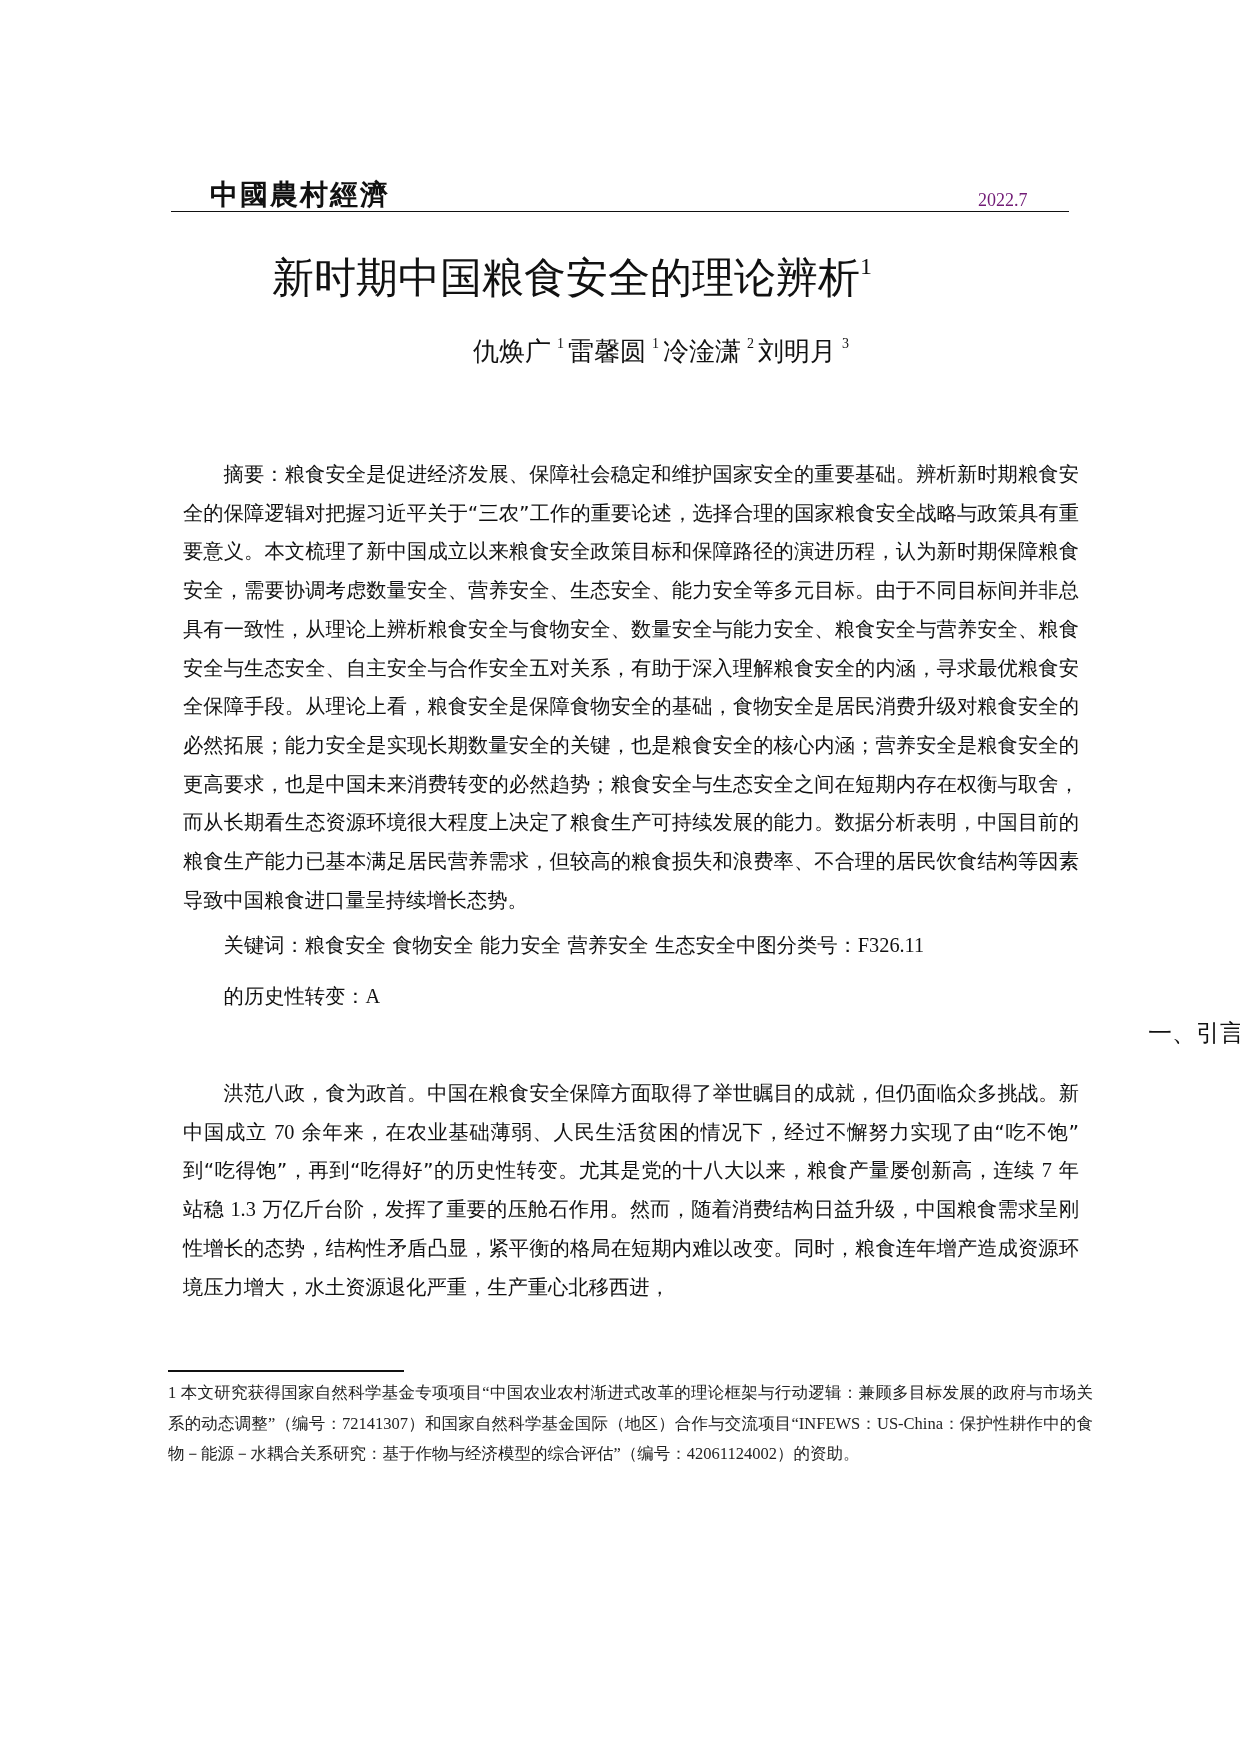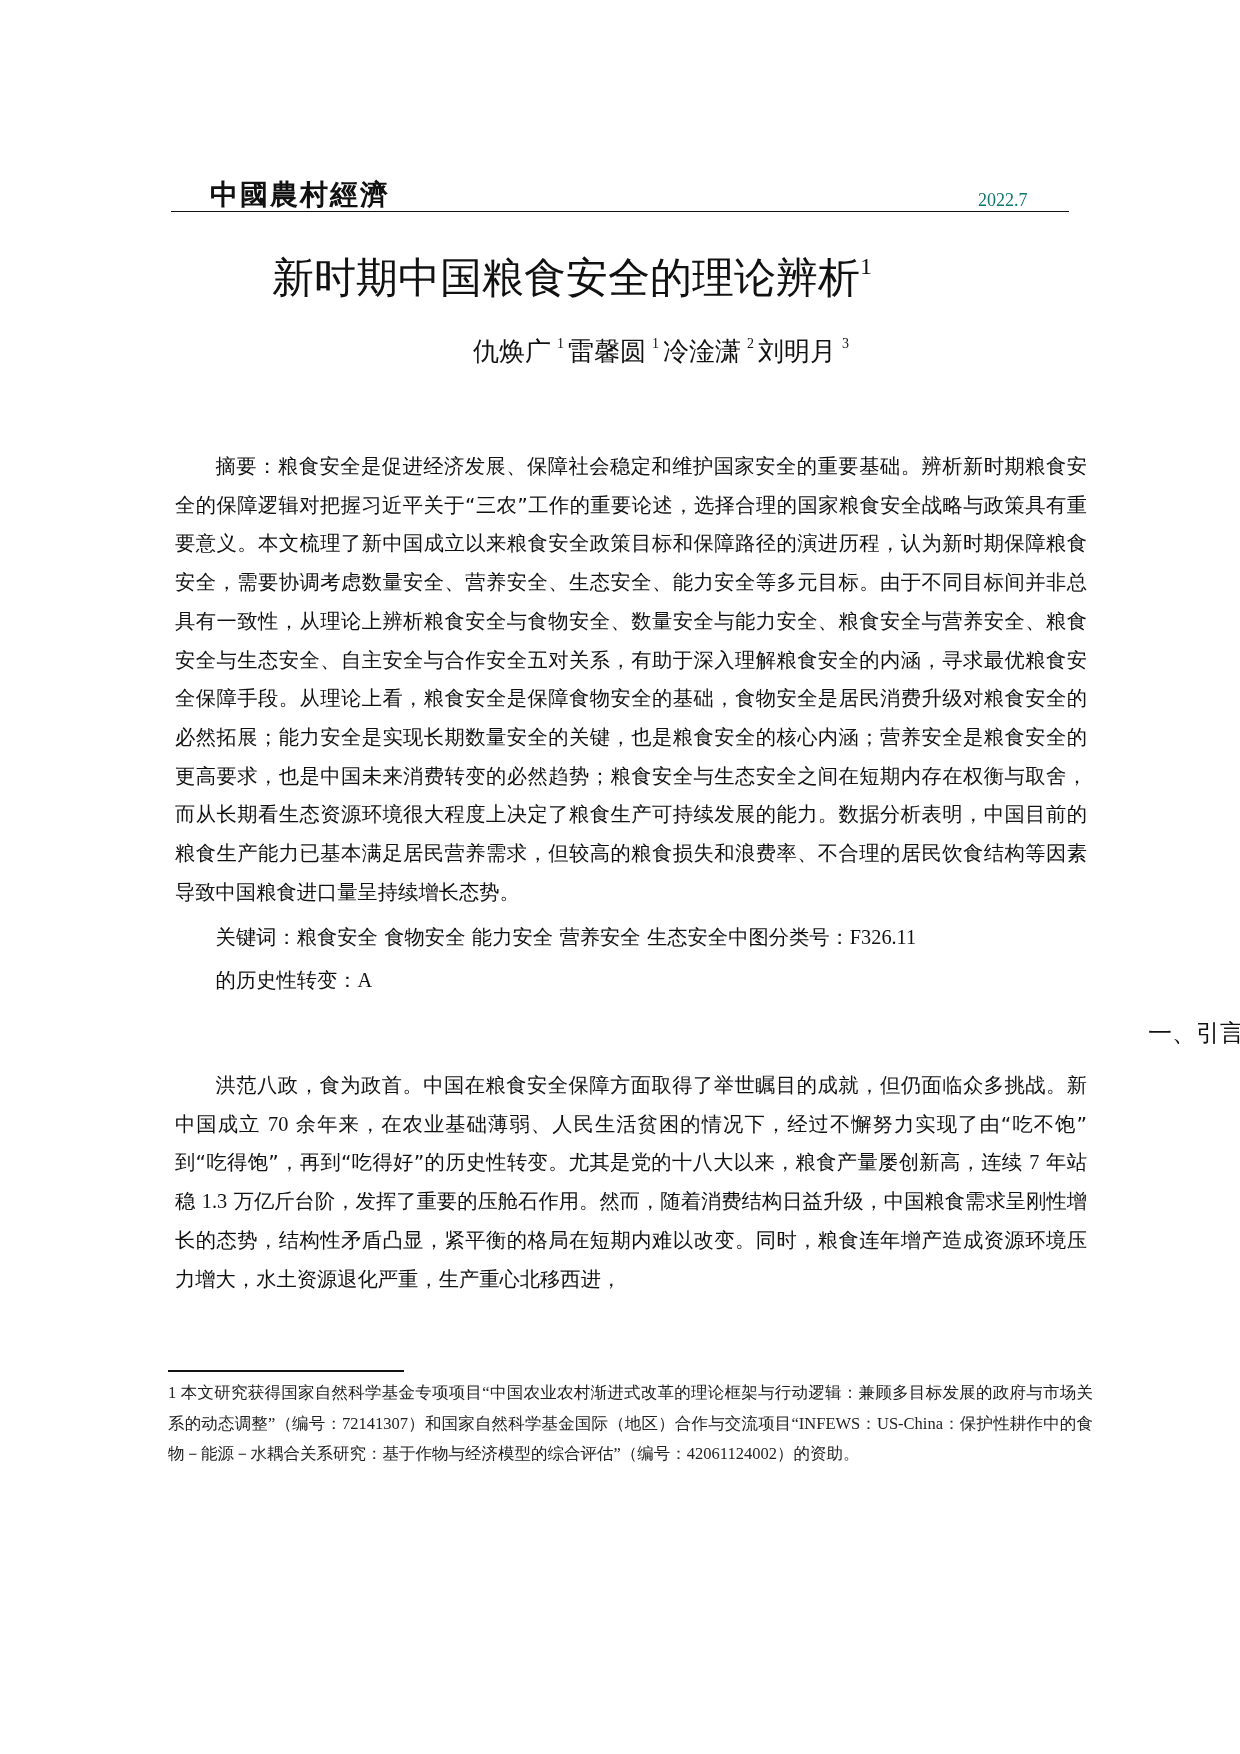--- a/index.html
+++ b/index.html
@@ -1,33 +1,33 @@
 <!DOCTYPE html>
 <html><head>
 <meta charset="utf-8">
 <style>
   html, body { margin: 0; padding: 0; background: #ffffff; }
   body { width: 1240px; height: 1754px; position: relative; overflow: hidden;
          font-family: "DejaVu Sans", "Liberation Sans", sans-serif; color: #111; }
   .journal-logo { position: absolute; left: 210px; top: 176px; font-family: "DejaVu Serif", serif;
                   font-size: 28px; font-weight: bold; letter-spacing: 2px; color: #111; }
   .issue-date { position: absolute; left: 978px; top: 190px; font-family: "Liberation Serif", serif;
-                font-size: 18px; color: #0f766e; }
+                font-size: 18px; color: #701a75; }
   .header-rule { position: absolute; left: 171px; top: 211px; width: 898px; height: 0;
                  border-top: 1.5px solid #111; }
   .title { position: absolute; left: 0; width: 1144px; top: 238px; text-align: center;
            font-size: 42px; line-height: 56px; font-weight: normal; margin: 0; }
   .title sup, .authors sup { font-family: "Liberation Serif", serif; }
   .title sup { font-size: 24px; vertical-align: 18px; }
   .authors { position: absolute; left: 0; width: 1240px; top: 326px; text-align: center;
              font-size: 26px; line-height: 36px; margin-left: 43px; }
   .authors sup { font-size: 14px; vertical-align: 12px; margin: 0 4px 0 6px; }
   .block { position: absolute; left: 171px; width: 920px; font-size: 20.3px; line-height: 38.7px;
            text-align: justify; }
-  .block p { margin: 4px; }
+  .block p { margin: 12px; }
   .indent { text-indent: 2em; }
   .abstract { top: 443px; }
   .meta { top: 914px; }
   .section-heading { position: absolute; left: 0; width: 1240px; top: 1012px; text-align: right;
                      font-size: 24px; line-height: 34px; font-weight: normal; margin: 4px; }
   .intro { top: 1062px; }
   .num { font-family: "Liberation Serif", serif; }
   .fn-rule { position: absolute; left: 168px; top: 1370px; width: 236px; height: 0;
              border-top: 2px solid #111; }
   .footnote { position: absolute; left: 168px; width: 925px; top: 1378px; font-family: "Liberation Serif", "DejaVu Serif", serif;

